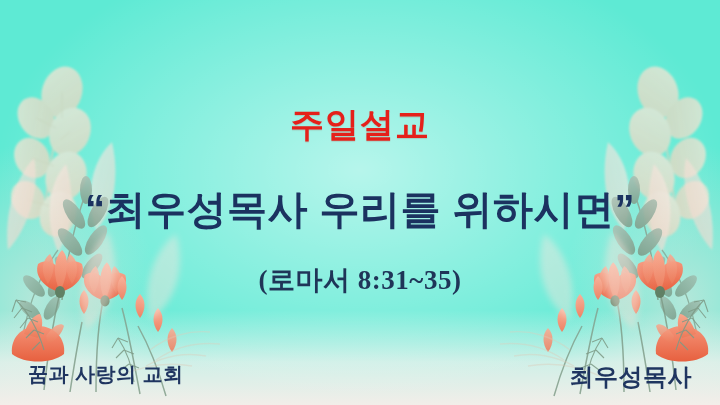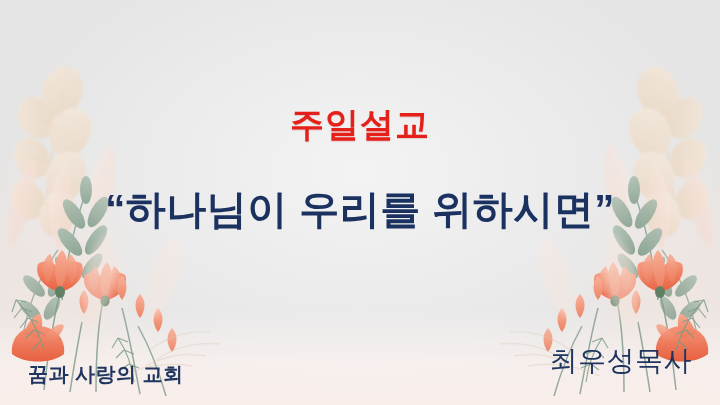--- a/index.html
+++ b/index.html
@@ -5,21 +5,21 @@
   html, body {
     margin: 0;
     padding: 0;
     background: #ffffff;
   }
   #slide {
     position: relative;
     width: 720px;
     height: 405px;
     overflow: hidden;
-    background: #e5e5e5;
+    background: #5eead4;
     font-family: "Liberation Serif", "DejaVu Serif", serif;
   }
 
   
   .wash {
     position: absolute;
     pointer-events: none;
   }
   .wash-bottom {
     left: 0; right: 0; bottom: 0;
@@ -106,24 +106,24 @@
     top: 361px;
     color: #1f3560;
     font-size: 20px;
     font-weight: bold;
     letter-spacing: 0.5px;
     font-family: Liberation Sans, sans-serif;
   }
   .footer-right {
     position: absolute;
     right: 28px;
-    top: 342px;
+    top: 361px;
     color: #1f3560;
-    font-size: 28px;
-    font-weight: normal;
+    font-size: 24px;
+    font-weight: bold;
     letter-spacing: 0.5px;
     font-family: "Liberation Sans", "DejaVu Sans", sans-serif;
   }
 </style>
 </head>
 <body>
 
 <div id="slide">
 
   <div class="wash wash-left"></div>
@@ -361,21 +361,22 @@
       <path d="M86 330 C74 296 82 254 108 232 C122 268 116 310 86 330 Z" fill="#f6e2d8"></path>
       <path d="M150 320 C142 288 152 252 176 234 C186 268 176 302 150 320 Z" fill="#f6e2d8"></path>
     </g>
   </svg>
 
   <div class="wash vignette"></div>
 
   <div class="content">
     <div class="kicker">주일설교</div>
 
-    <div class="headline">“하나님이 우리를 위하시면”</div>
-
+    <div class="headline">“최우성목사 우리를 위하시면”</div>
+
+    <div class="reference">(로마서 8:31~35)</div>
 
     <div class="footer-left">꿈과 사랑의 교회</div>
 
     <div class="footer-right">최우성목사</div>
   </div>
 
 </div>
 
 </body></html>

